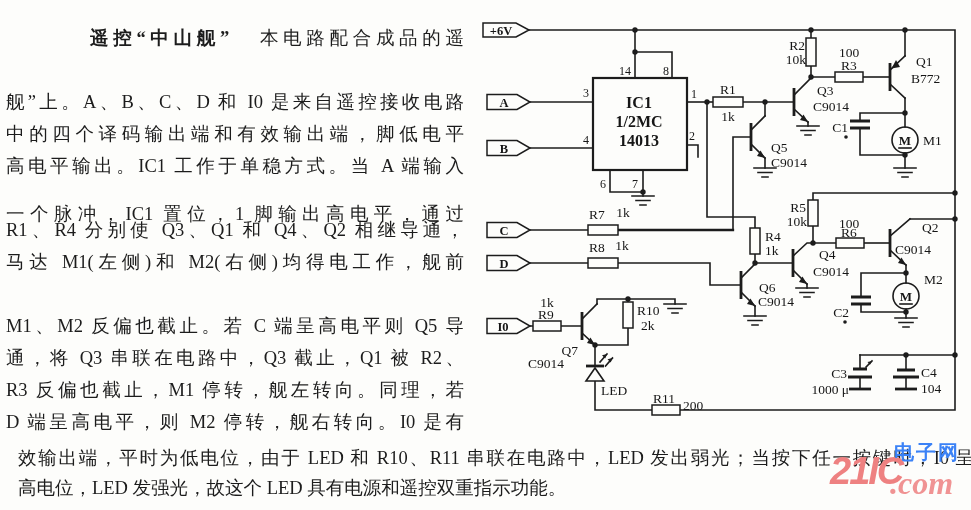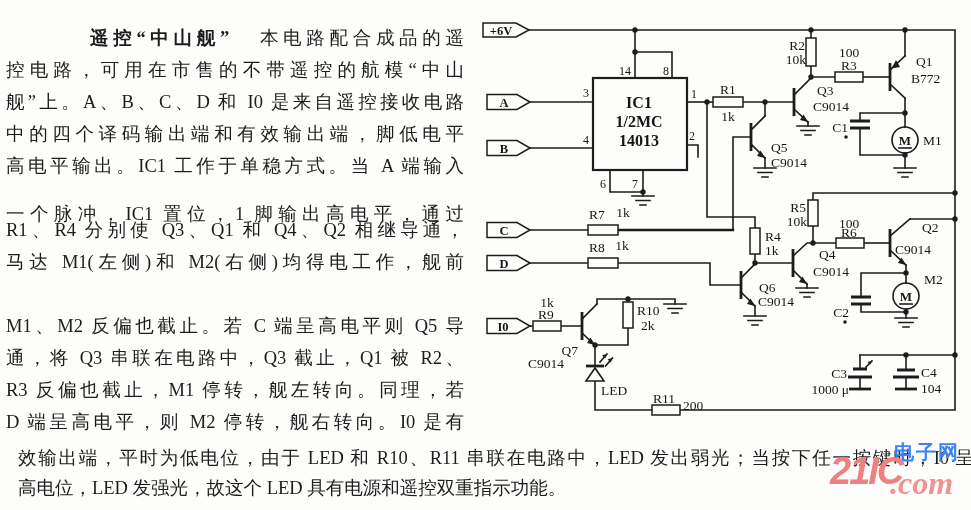--- a/index.html
+++ b/index.html
@@ -35,21 +35,20 @@
           font-size:32px;font-weight:bold;font-style:italic;color:#f09393;line-height:1;}
 </style>
 </head>
 <body>
 
 <div class="page">
 
   <div class="line line-first" style="top:22px">
     <span class="title-b">遥控“中山舰”</span><span>本电路配合成品的遥</span>
   </div>
-  <div class="line" style="top:54px">控电路，可用在市售的不带遥控的航模“中山</div>
   <div class="line" style="top:86px">舰”上。A、B、C、D 和 I0 是来自遥控接收电路</div>
   <div class="line" style="top:118px">中的四个译码输出端和有效输出端，脚低电平</div>
   <div class="line" style="top:150px">高电平输出。IC1 工作于单稳方式。当 A 端输入</div>
   <div class="line" style="top:198px">一个脉冲，IC1 置位，1 脚输出高电平，通过</div>
   <div class="line" style="top:214px">R1、R4 分别使 Q3、Q1 和 Q4、Q2 相继导通，</div>
   <div class="line" style="top:246px">马达 M1(左侧)和 M2(右侧)均得电工作，舰前</div>
   <div class="line" style="top:310px">M1、M2 反偏也截止。若 C 端呈高电平则 Q5 导</div>
   <div class="line" style="top:342px">通，将 Q3 串联在电路中，Q3 截止，Q1 被 R2、</div>
   <div class="line" style="top:374px">R3 反偏也截止，M1 停转，舰左转向。同理，若</div>
   <div class="line" style="top:406px">D 端呈高电平，则 M2 停转，舰右转向。I0 是有</div>

